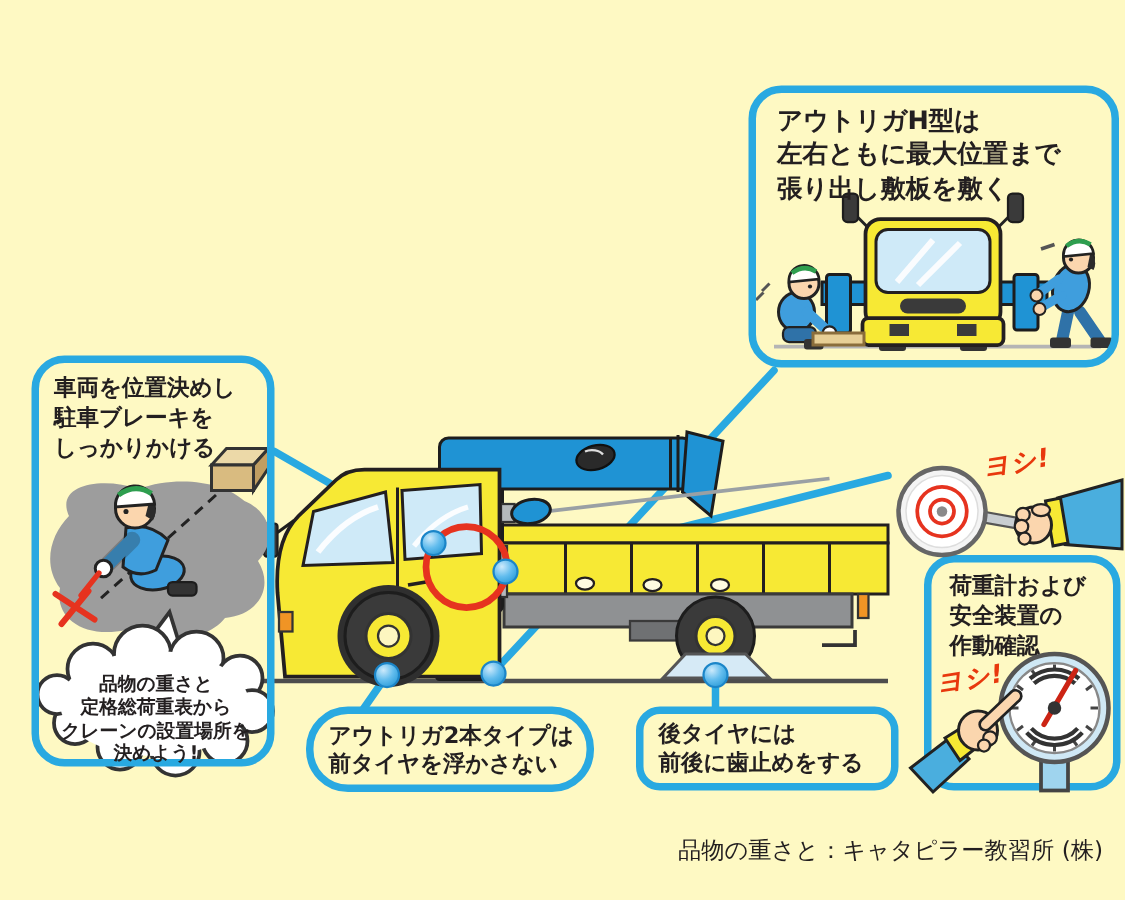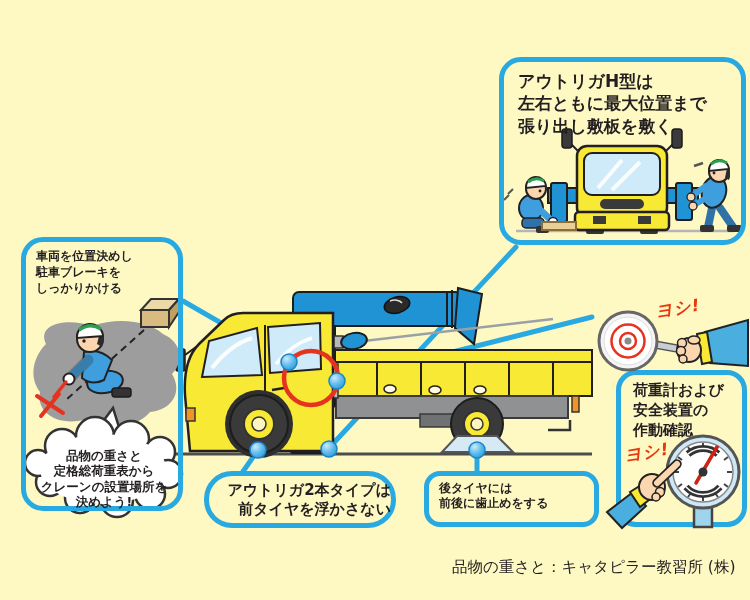--- a/index.html
+++ b/index.html
@@ -218,41 +218,41 @@
   </g>
 </svg>
 
 <div class="callout" style="left:499px;top:57px;width:247px;height:188px;">
   <div class="callout-text" style="font-size:17px;padding:8px 0 0 14px;">アウトリガH型は
 左右ともに最大位置まで
 張り出し敷板を敷く</div>
 </div>
 
 <div class="callout" style="left:21px;top:237px;width:162px;height:274px;">
-  <div class="callout-text" style="font-size:12px;padding:7px 0 0 10px;">車両を位置決めし
+  <div class="callout-text" style="font-size:15px;padding:7px 0 0 10px;">車両を位置決めし
 駐車ブレーキを
 しっかりかける</div>
 </div>
 
 <div class="yoshi" style="left:655px;top:297px;">ヨシ!</div>
 
 <div class="callout" style="left:616px;top:370px;width:131px;height:157px;border-radius:20px;">
   <div class="callout-text" style="font-size:15px;padding:6px 16px 0 12px;">荷重計および
 安全装置の
 作動確認</div>
 </div>
 <div class="yoshi" style="left:624px;top:441px;">ヨシ!</div>
 
-<div class="callout" style="left:204px;top:471px;width:192px;height:57px;border-radius:28px;text-align:right;">
+<div class="callout" style="left:204px;top:471px;width:192px;height:57px;border-radius:28px;">
   <div class="callout-text" style="font-size:15px;padding:5px 0 0 10px;line-height:1.28;">アウトリガ2本タイプは
 前タイヤを浮かさない</div>
 </div>
 
 <div class="callout" style="left:424px;top:471px;width:175px;height:56px;border-radius:16px;">
-  <div class="callout-text" style="font-size:12px;padding:5px 0 0 10px;line-height:1.28;">後タイヤには
+  <div class="callout-text" style="font-size:15px;padding:5px 0 0 10px;line-height:1.28;font-family:Liberation Mono, monospace;">後タイヤには
 前後に歯止めをする</div>
 </div>
 
 <div class="bubble-text" style="left:36px;top:448px;width:136px;">品物の重さと
 定格総荷重表から
 クレーンの設置場所を
 決めよう!</div>
 
 <div class="credit" style="left:452px;top:557px;">品物の重さと：キャタピラー教習所 (株)</div>
 

